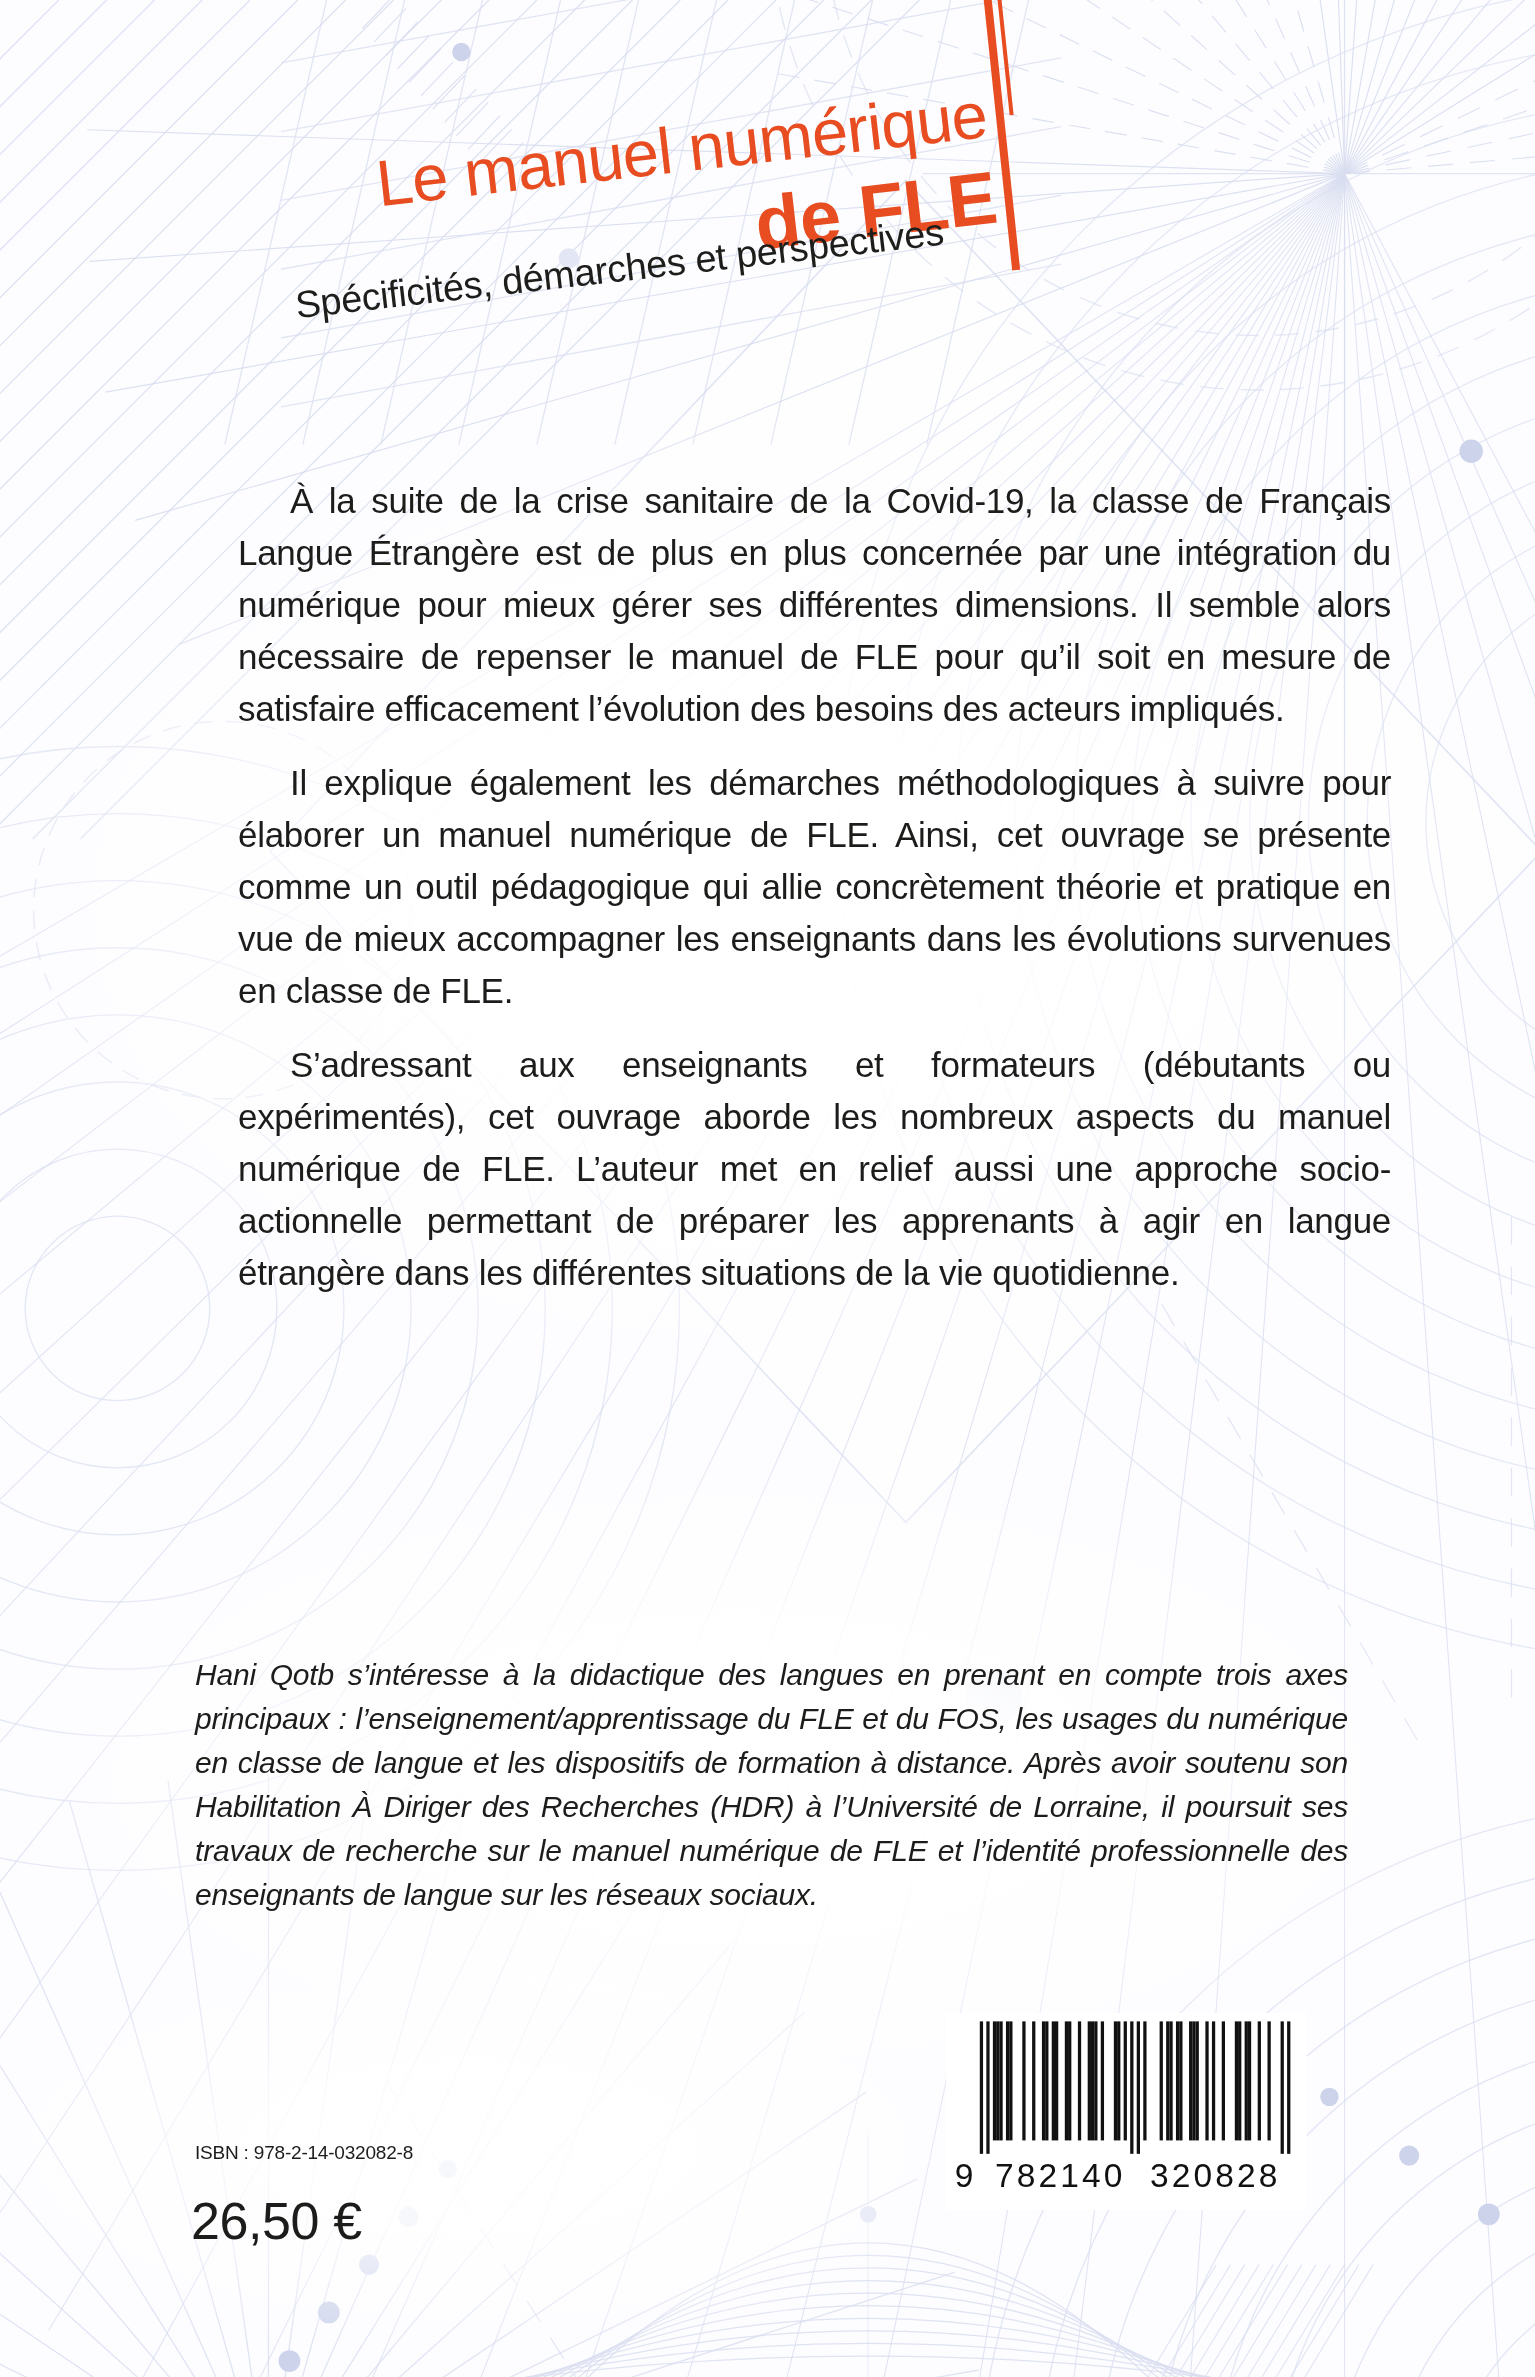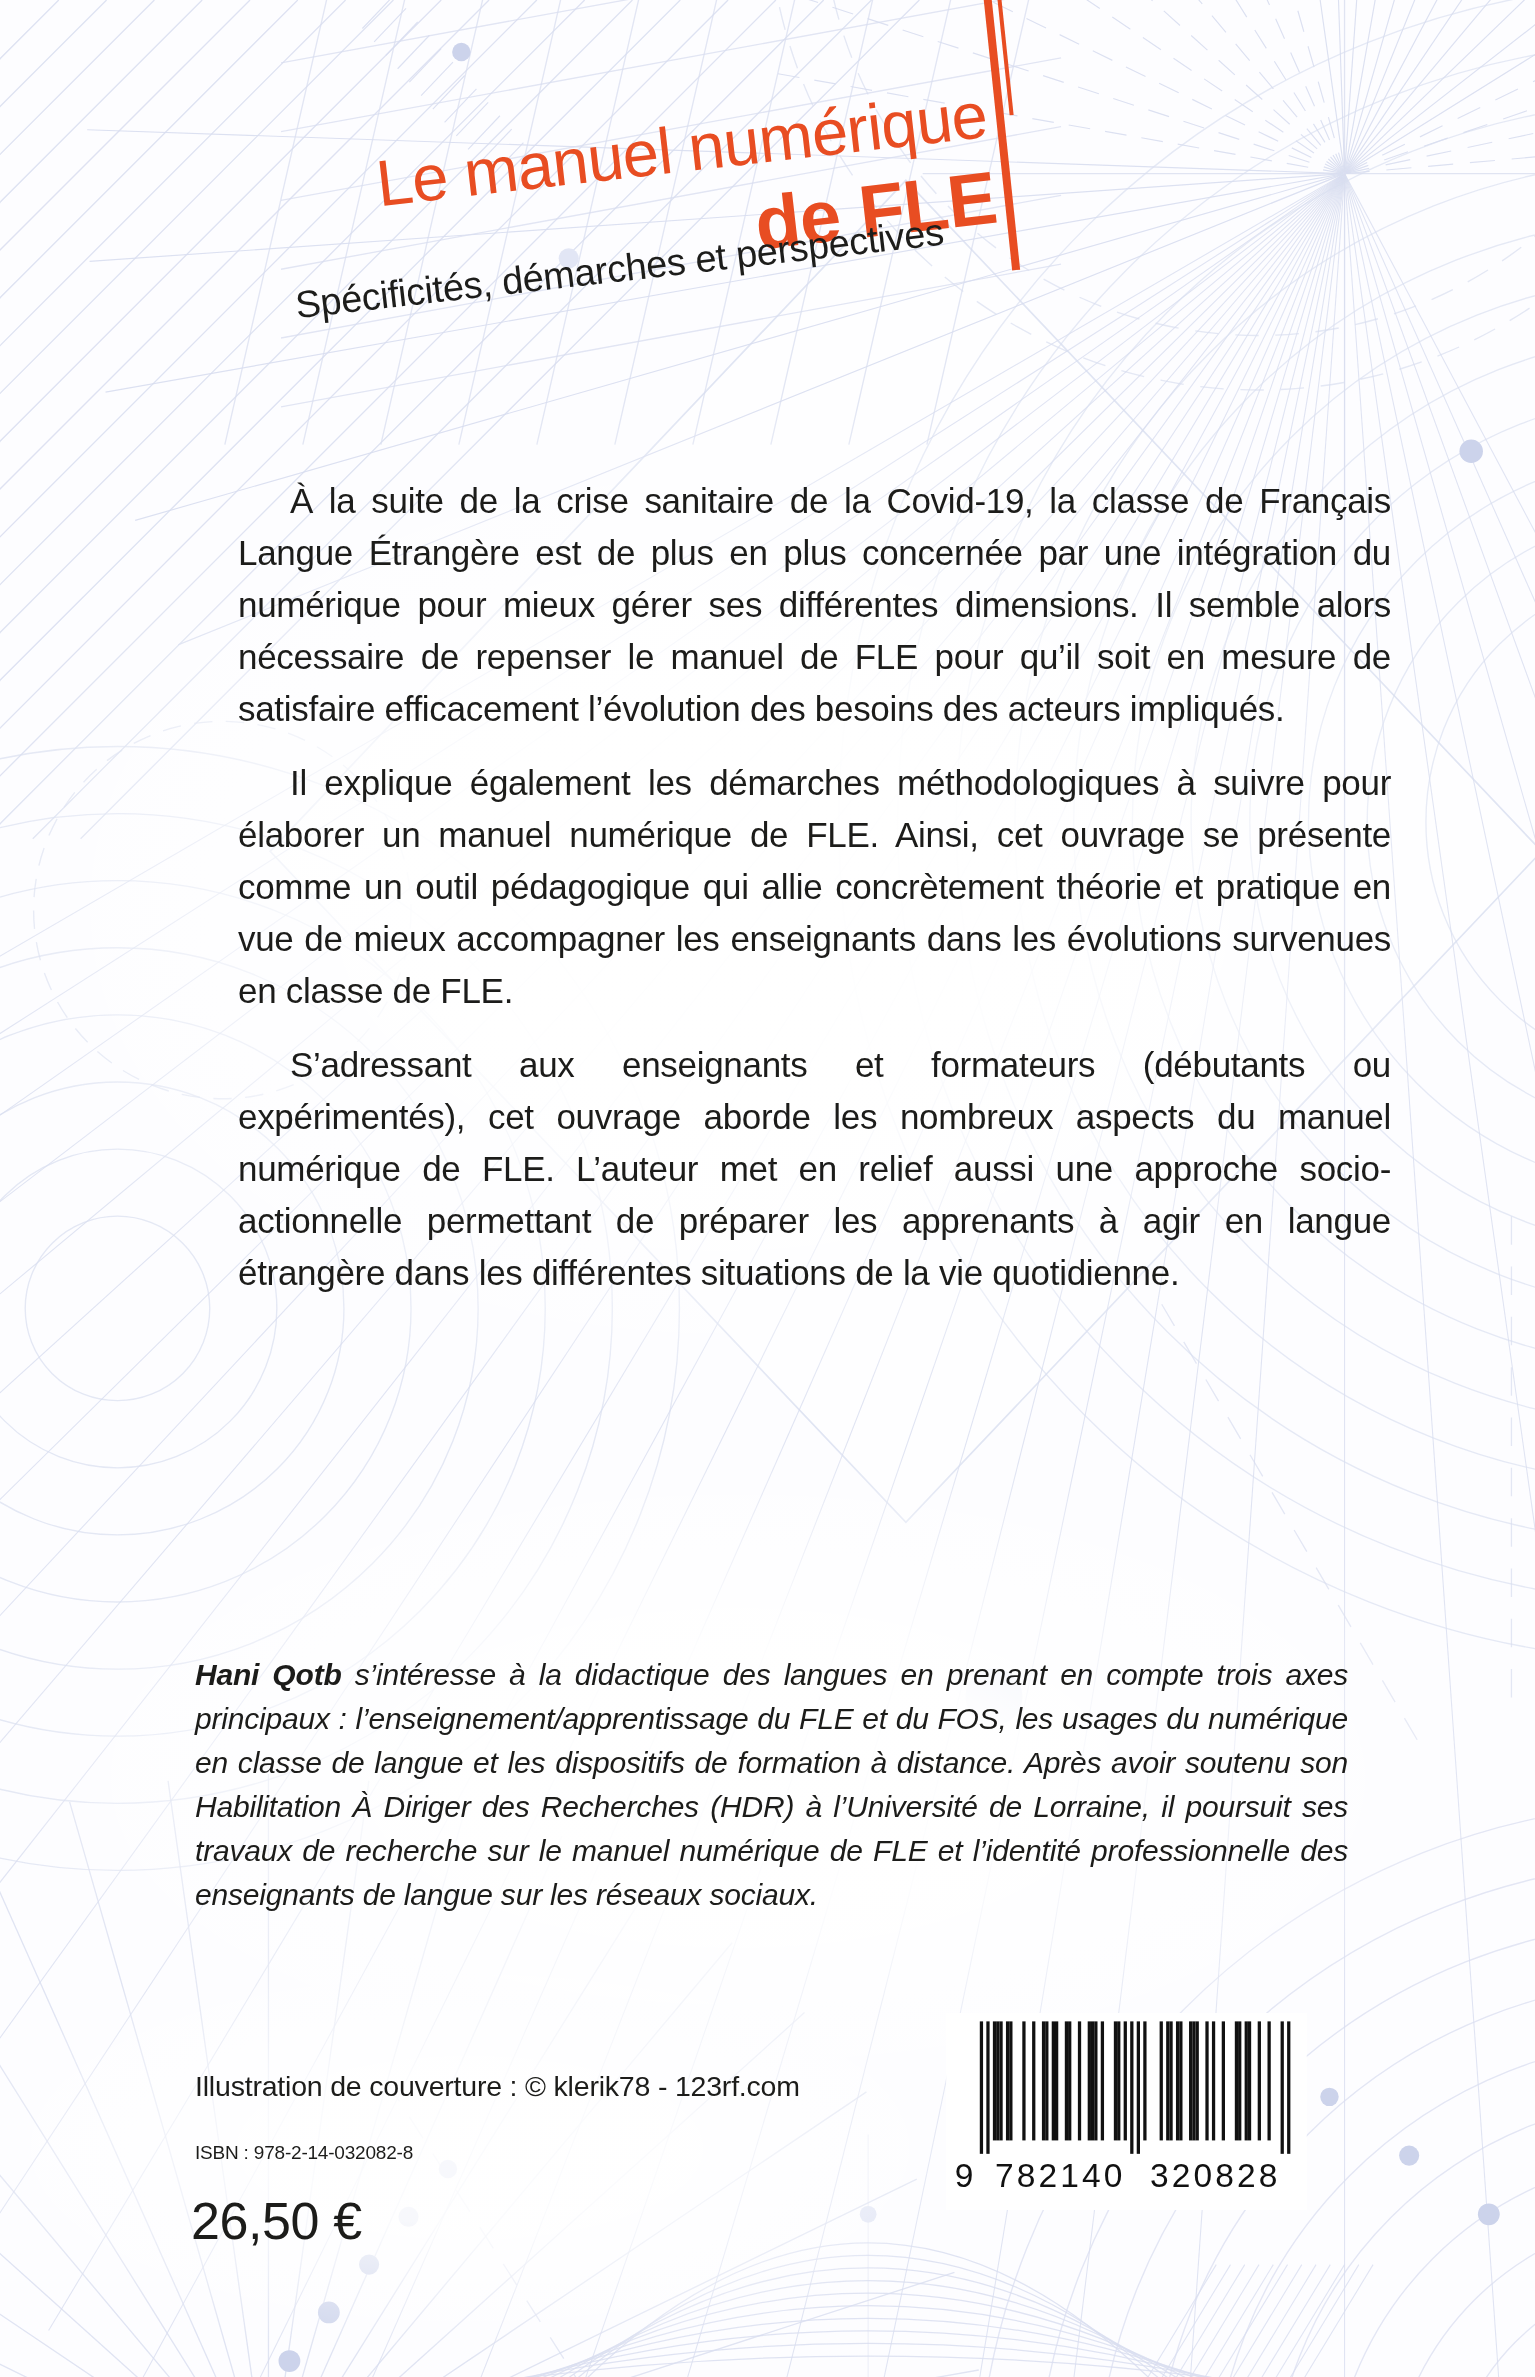--- a/index.html
+++ b/index.html
@@ -48,21 +48,21 @@
     margin-left:40px;
   }
   .synopsis p{margin:0 0 22px 0;text-indent:52px;}
 
   
   .bio{
     position:absolute;left:195px;top:1653px;width:1153px;
     font-size:30px;line-height:44px;font-style:italic;letter-spacing:-0.2px;
     text-align:justify;
   }
-  .bio .bio-author{font-weight:700;}
+  .bio .bio-author{font-weight:400;}
 
   
   .credit{position:absolute;left:195px;top:2070px;font-size:28.5px;letter-spacing:-0.2px;}
   .isbn{position:absolute;left:195px;top:2142px;font-size:19px;letter-spacing:-0.2px;}
   .price{position:absolute;left:191px;top:2191px;font-size:52px;letter-spacing:-0.4px;}
 
   .barcode-wrap{position:absolute;left:946px;top:2013px;}
 </style>
 </head>
 <body>
@@ -289,21 +289,20 @@
   <div class="synopsis">
     <p>À la suite de la crise sanitaire de la Covid-19, la classe de Français Langue Étrangère est de plus en plus concernée par une intégration du numérique pour mieux gérer ses différentes dimensions. Il semble alors nécessaire de repenser le manuel de FLE pour qu’il soit en mesure de satisfaire efficacement l’évolution des besoins des acteurs impliqués.</p>
     <p>Il explique également les démarches méthodologiques à suivre pour élaborer un manuel numérique de FLE. Ainsi, cet ouvrage se présente comme un outil pédagogique qui allie concrètement théorie et pratique en vue de mieux accompagner les enseignants dans les évolutions survenues en classe de FLE.</p>
     <p>S’adressant aux enseignants et formateurs (débutants ou expérimentés), cet ouvrage aborde les nombreux aspects du manuel numérique de FLE. L’auteur met en relief aussi une approche socio-actionnelle permettant de préparer les apprenants à agir en langue étrangère dans les différentes situations de la vie quotidienne.</p>
   </div>
 
   <div class="bio">
     <span class="bio-author">Hani Qotb</span><span> s’intéresse à la didactique des langues en prenant en compte trois axes principaux : l’enseignement/apprentissage du FLE et du FOS, les usages du numérique en classe de langue et les dispositifs de formation à distance. Après avoir soutenu son Habilitation À Diriger des Recherches (HDR) à l’Université de Lorraine, il poursuit ses travaux de recherche sur le manuel numérique de FLE et l’identité professionnelle des enseignants de langue sur les réseaux sociaux.</span>
   </div>
 
-  <div class="credit">Illustration de couverture : © klerik78 - 123rf.com</div>
   <div class="isbn">ISBN : 978-2-14-032082-8</div>
   <div class="price">26,50 €</div>
 
   <div class="barcode-wrap">
     <svg width="361" height="197" viewBox="0 0 430 235" xmlns="http://www.w3.org/2000/svg">
       <rect x="0" y="0" width="430" height="235" fill="#ffffff"></rect>
       <g id="barcode-bars">
           <rect x="40.00" y="10" width="3.90" height="158" fill="#111"></rect>
           <rect x="47.80" y="10" width="3.90" height="158" fill="#111"></rect>
           <rect x="55.60" y="10" width="3.90" height="142" fill="#111"></rect>

